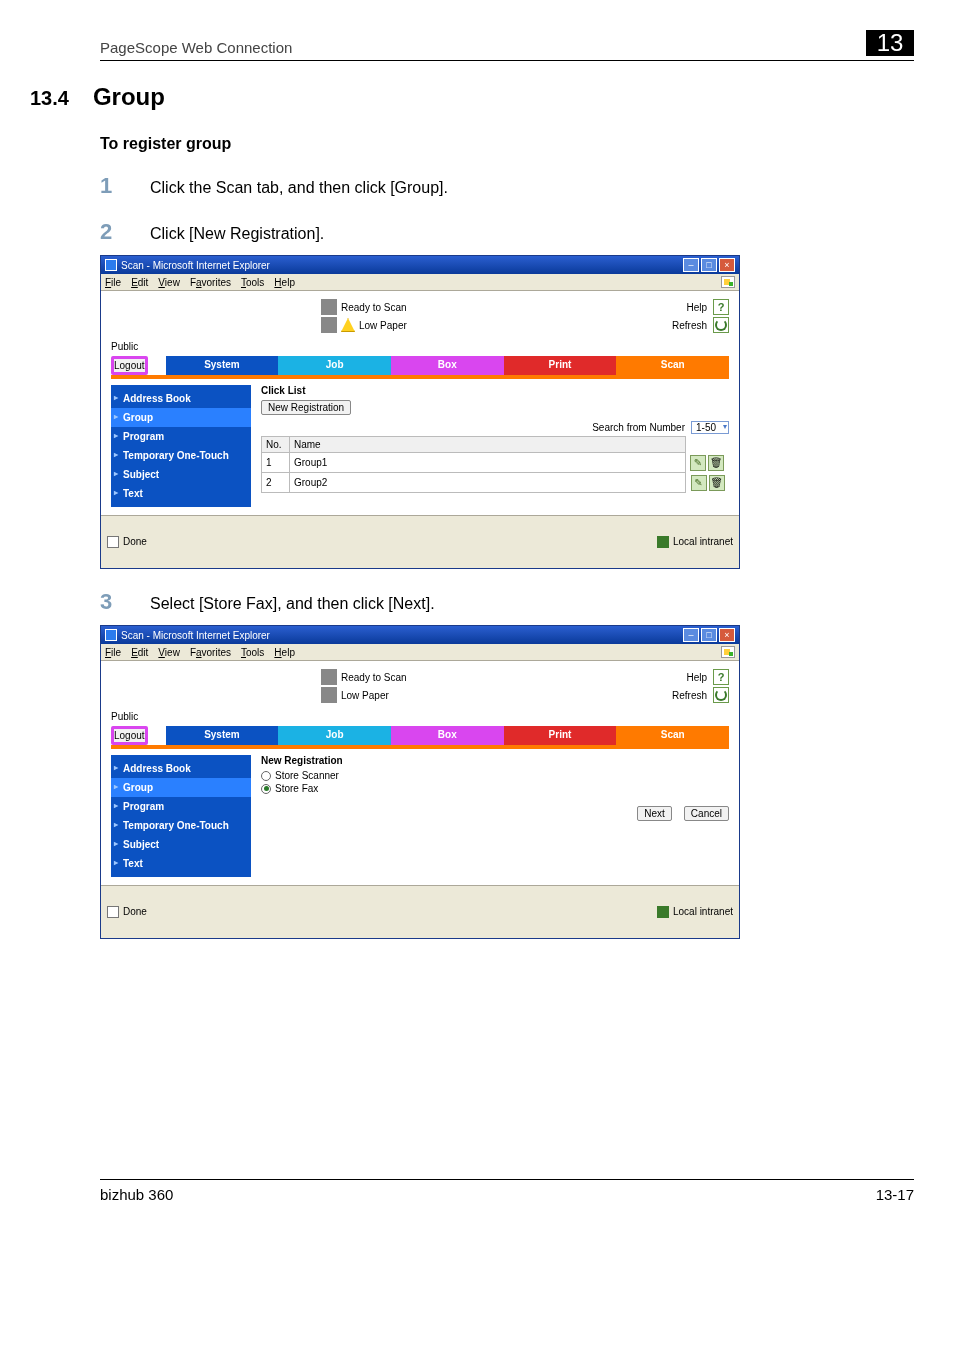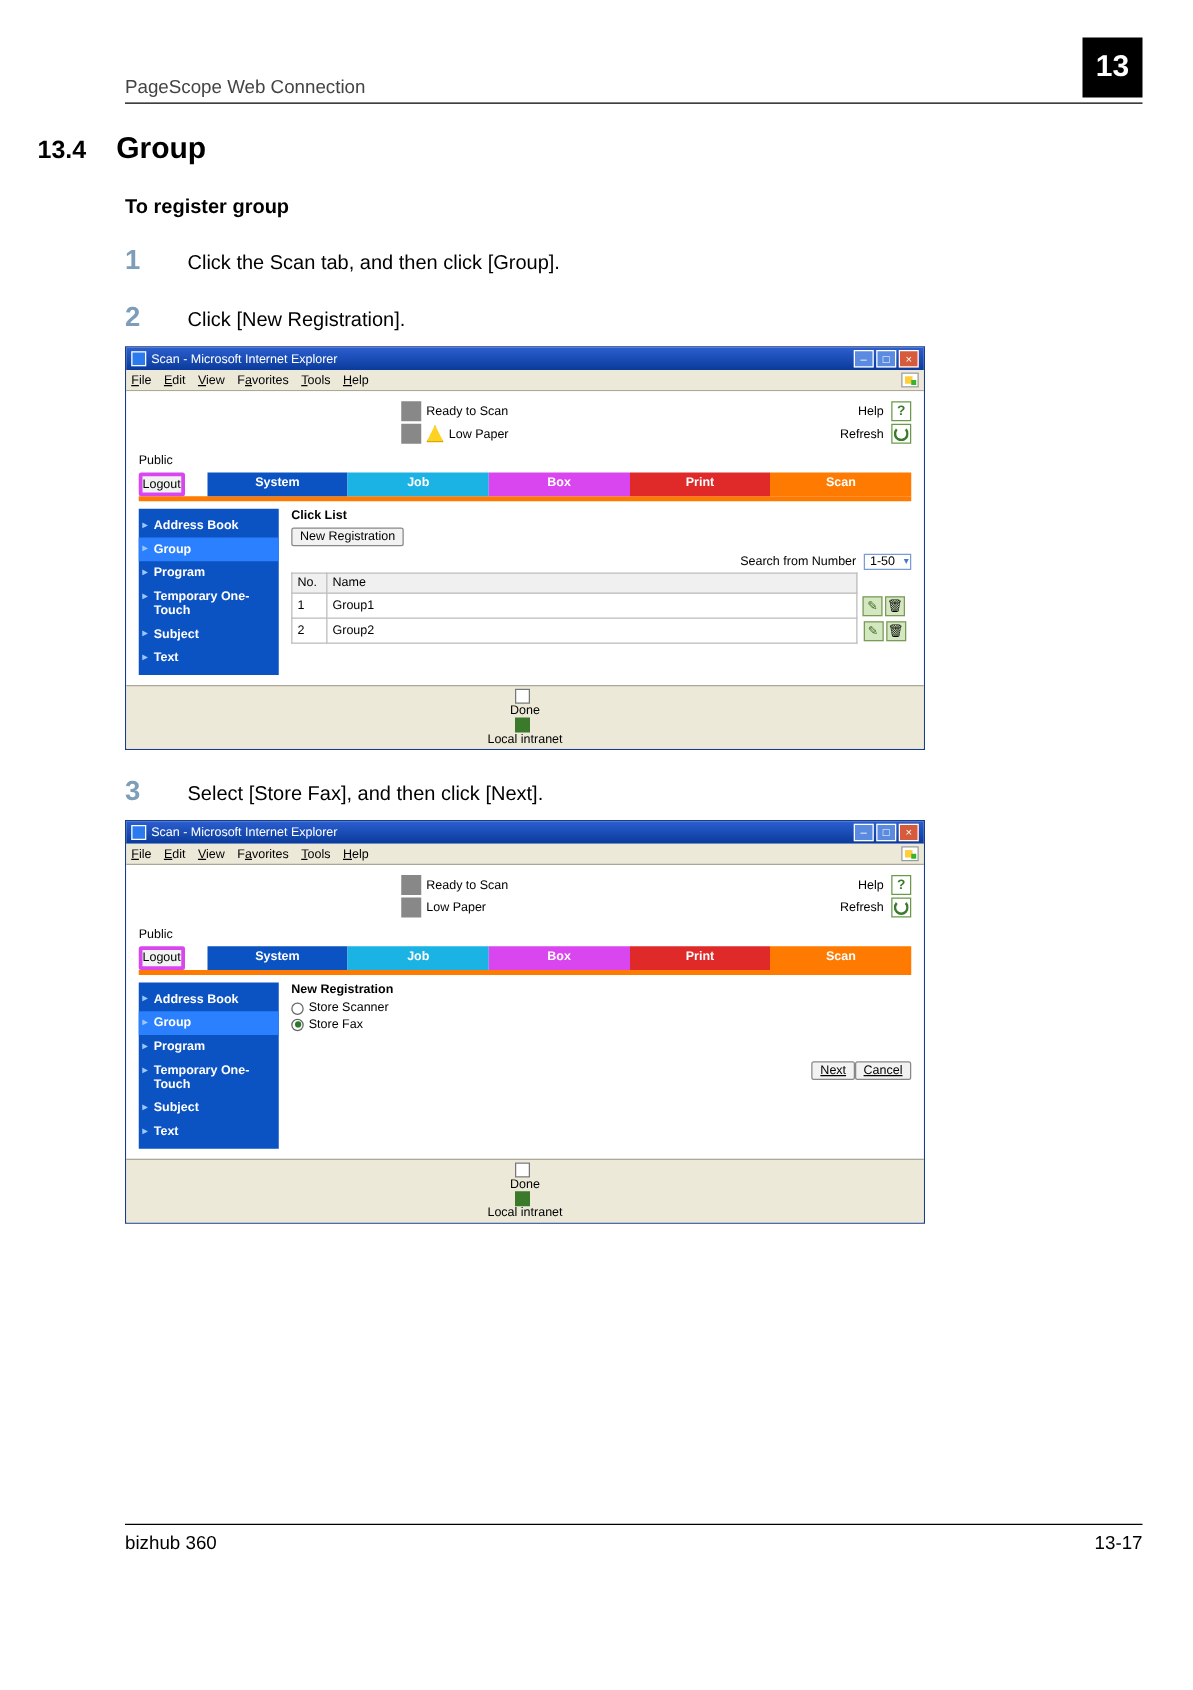--- a/index.html
+++ b/index.html
@@ -21,25 +21,25 @@
     padding-bottom: 4px;
     margin-bottom: 22px;
   }
   .topline .crumb {
     flex: 1;
     font-size: 15px;
     color: #444;
   }
   .chapnum-box {
     width: 48px;
-    height: 48px;
+    height: 26px;
     background: #000;
     color: #fff;
     font-size: 24px;
-    font-weight: bold;
+    font-weight: normal;
     display: flex;
     align-items: center;
     justify-content: center;
   }
   .sec-head {
     display: flex;
     align-items: baseline;
     gap: 24px;
     margin: 10px 0 16px -70px;
   }
@@ -219,21 +219,21 @@
   .tab.box { background: #d946ef; }
   .tab.print { background: #e02a2a; text-align: center; }
   .tab.scan { background: #ff7a00; }
   .underbar { height: 4px; background: #ff7a00; margin: 0 10px 6px 10px;}
   .ss-main {
     display: flex;
     padding: 0 10px 8px 10px;
     gap: 10px;
   }
   .ss-nav {
-    width: 112px;
+    width: 140px;
     background: #0b52c2;
     padding: 4px 0;
     font-size: 10px;
   }
   .ss-nav .nav-item {
     color: #fff;
     padding: 4px 6px 4px 12px;
     position: relative;
     font-weight: bold;
   }
@@ -296,24 +296,22 @@
     background: #d3e8c0;
     display: flex; align-items:center; justify-content:center;
     font-size: 10px;
   }
   .ic-del::before { content:"🗑"; font-size:10px;}
   .ic-edit::before { content:"✎"; font-size:10px; color:#446a22;}
   .ss-status {
     background: #ece9d8;
     border-top: 1px solid #aca899;
     display: flex;
-    align-items: center;
-    padding: 2px 6px;
-    font-size: 10px;
-    flex-direction: column;
+    padding: 20px 6px;
+    font-size: 10px;
   }
   .ss-status .done-ico {
     width: 12px; height: 12px;
     background: #fff;
     border: 1px solid #777;
     margin-right: 4px;
   }
   .ss-status .sp { flex:1;}
   .ss-status .zone-ico {
     width: 12px; height: 12px;
@@ -325,21 +323,21 @@
   .rad {
     width: 10px; height: 10px;
     border: 1px solid #666;
     border-radius: 50%;
     display:inline-flex;
     align-items:center; justify-content:center;
   }
   .rad.sel::before {
     content:""; width:5px; height:5px; background:#2a7a2a; border-radius:50%;
   }
-  .btn-row { margin-top: 24px; display:flex; justify-content:flex-end; gap:0;text-decoration:underline;}
+  .btn-row { margin-top: 12px; display:flex; justify-content:flex-end; gap:12px;}
   .footer {
     margin-top: 240px;
     border-top: 1px solid #000;
     display: flex;
     justify-content: space-between;
     padding-top: 6px;
     font-size: 15px;
   }
   u.m { text-decoration: underline; }
 </style>

